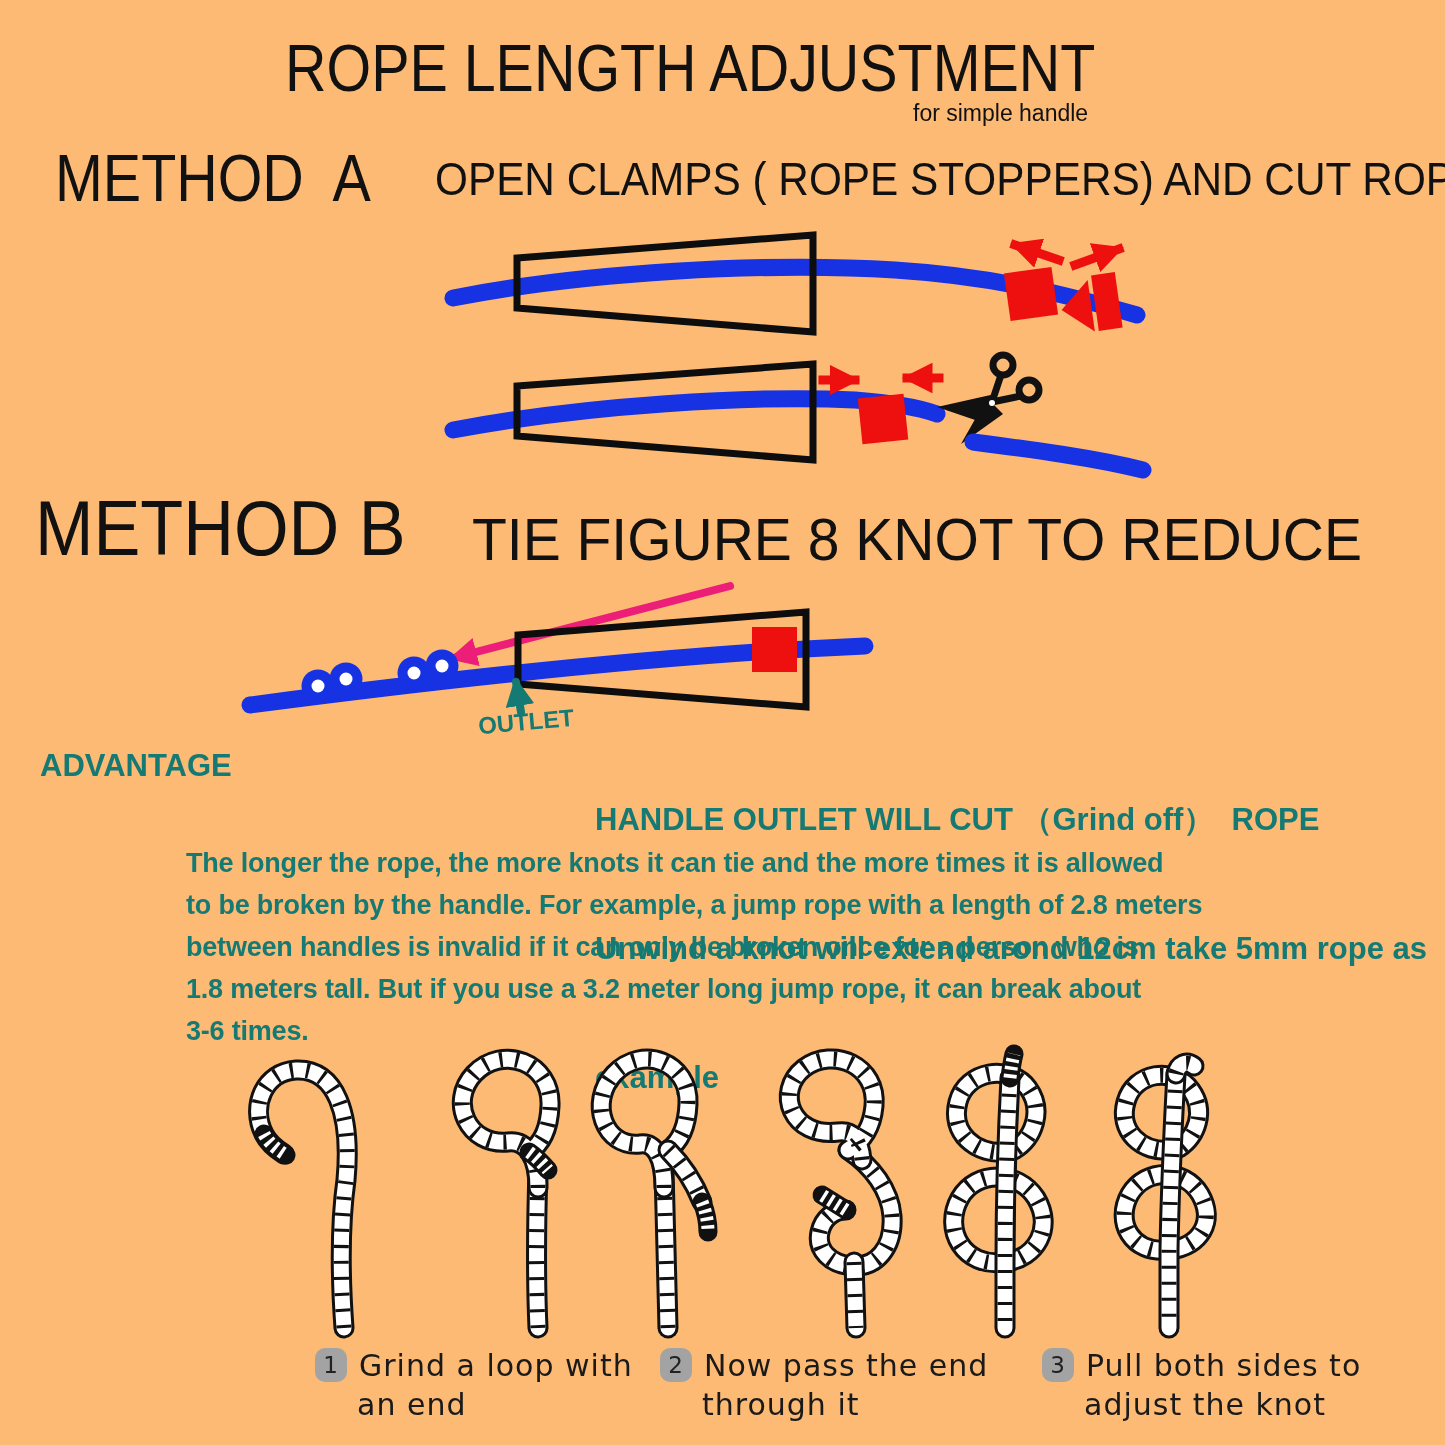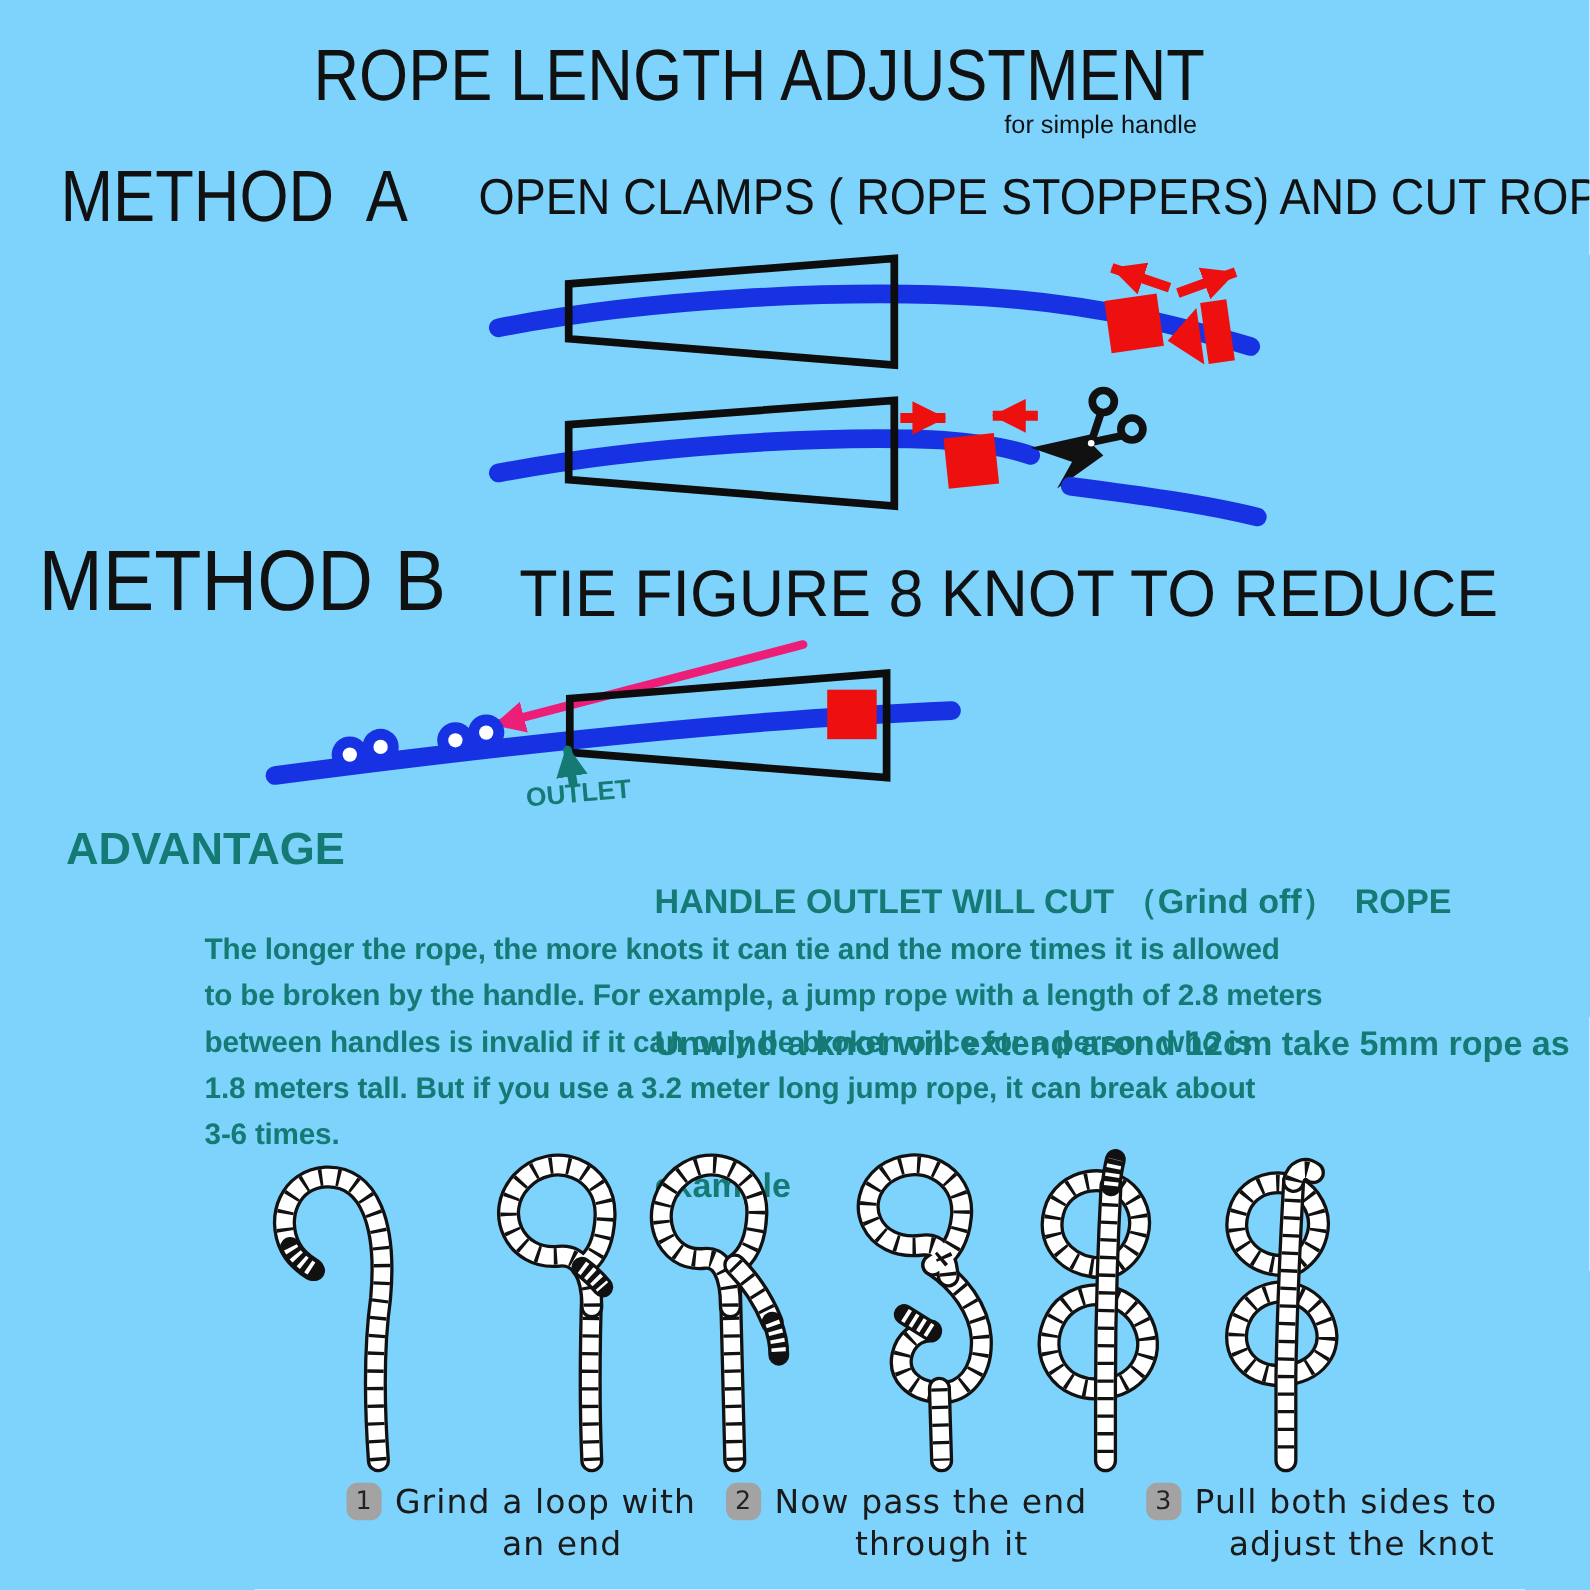--- a/index.html
+++ b/index.html
@@ -1,37 +1,37 @@
 <!DOCTYPE html>
 <html style="--rope-blue: #1632e3; --clamp-red: #ee0f0f; --teal: #157a74; --pink: #ec1e78; --ink: #111111; --badge-gray: #a3a3a3;"><head>
 <meta charset="utf-8">
 <style>
   html,body { margin:0; padding:0; background:#ffffff; }
   .canvas {
     position:relative; width:1445px; height:1445px; overflow:hidden;
-    background:#7dd3fc; font-family:"Liberation Sans", "DejaVu Sans", sans-serif;
+    background:#fdba74; font-family:"Liberation Sans", "DejaVu Sans", sans-serif;
     color:var(--ink,#111);
   }
   .abs { position:absolute; }
   .cond { display:inline-block; transform-origin:left top; white-space:pre; }
   .title { font-size:66px; letter-spacing:0px; }
   .subtitle { font-size:23px; }
   .method-label { font-size:66px; }
   .method-label-b { font-size:78px; }
   .method-heading-a { font-size:46px; }
   .method-heading-b { font-size:60px; }
   .teal { color:var(--teal,#157a74); font-weight:bold; }
   .outlet { font-size:24px; transform:rotate(-5deg); }
-  .advantage { font-size:41px;margin-left:20px; }
+  .advantage { font-size:31px; }
   .notes { font-size:31px; line-height:43px; white-space:pre; }
   .para { font-size:27px; line-height:42px; letter-spacing:-0.2px; }
   .step { top:1348px; color:#1a1a1a; font-size:30px; letter-spacing:1px;
           font-family:"DejaVu Sans", sans-serif; }
   .step-line1 { display:flex; align-items:flex-start; gap:12px; }
-  .step-line2 { text-align:center; padding-left:42px; margin-top:4px; }
+  .step-line2 { text-align:left; padding-left:42px; margin-top:4px; }
   .badge { flex:0 0 auto; width:32px; height:34px; border-radius:10px;
            background:var(--badge-gray,#a3a3a3); color:#222; font-size:23px;
            line-height:34px; text-align:center; font-family:"DejaVu Sans",sans-serif; }
   svg { position:absolute; overflow:visible; }
   
   .handle { fill:none; stroke:#0d0d0d; stroke-width:7; stroke-linejoin:miter; }
   .bluerope { fill:none; stroke:var(--rope-blue,#1632e3); stroke-width:17; stroke-linecap:round; }
   .redfill { fill:var(--clamp-red,#ee0f0f); }
   .redline { fill:none; stroke:var(--clamp-red,#ee0f0f); stroke-width:9; stroke-linecap:square; }
   .pinkline { fill:none; stroke:var(--pink,#ec1e78); stroke-width:8; stroke-linecap:round; }

